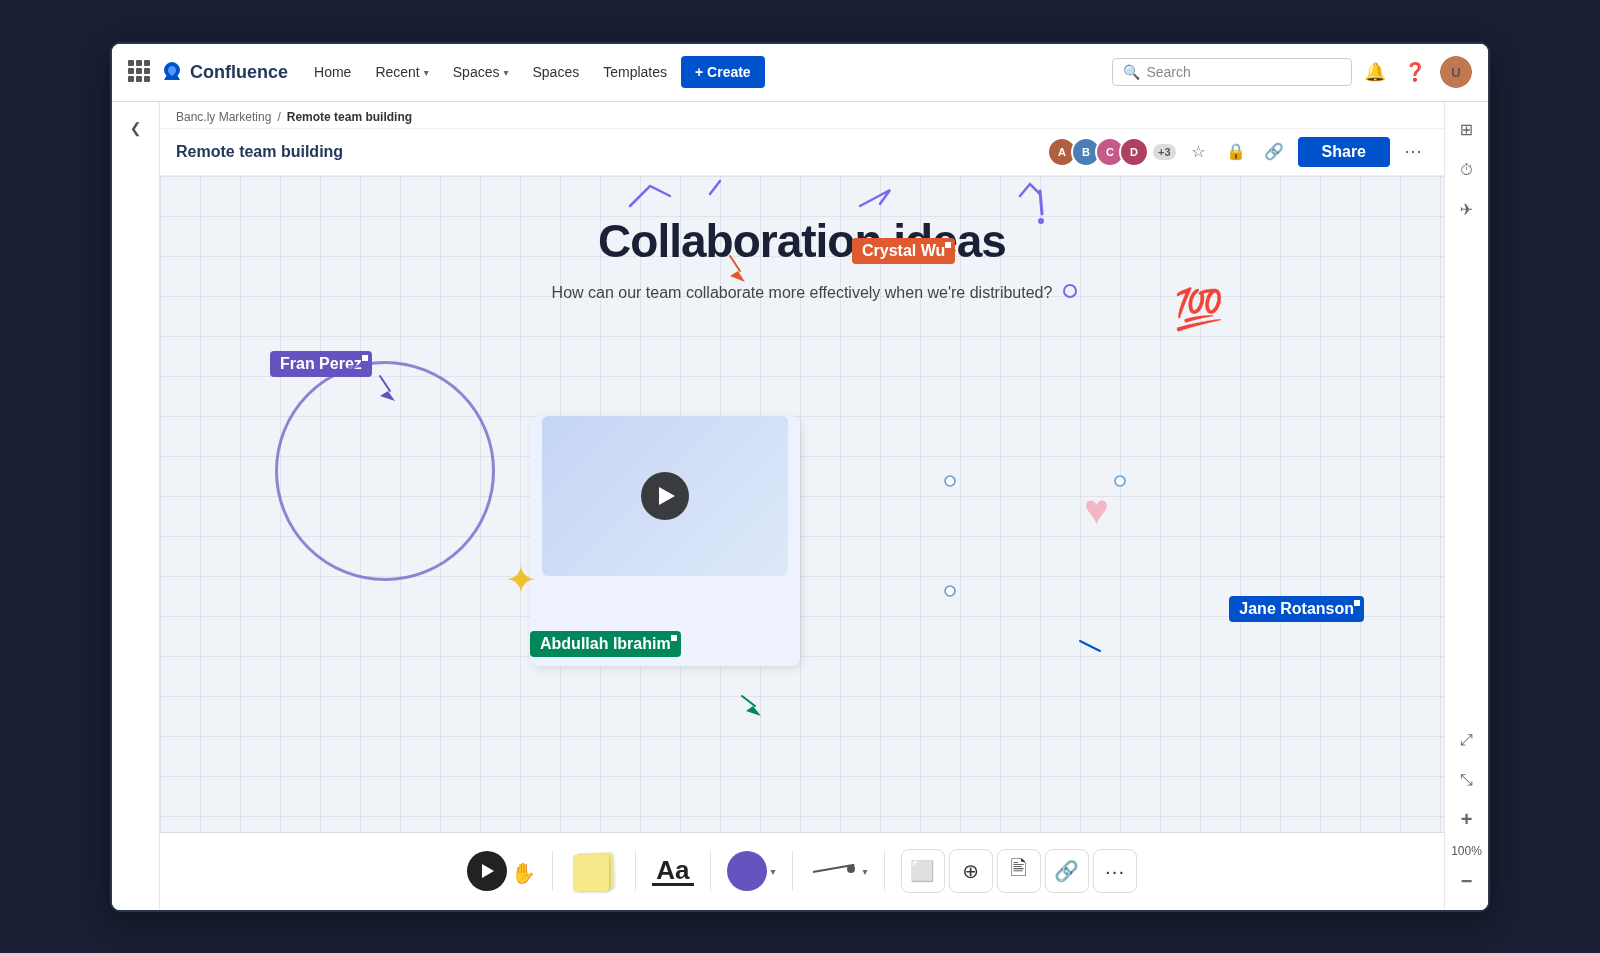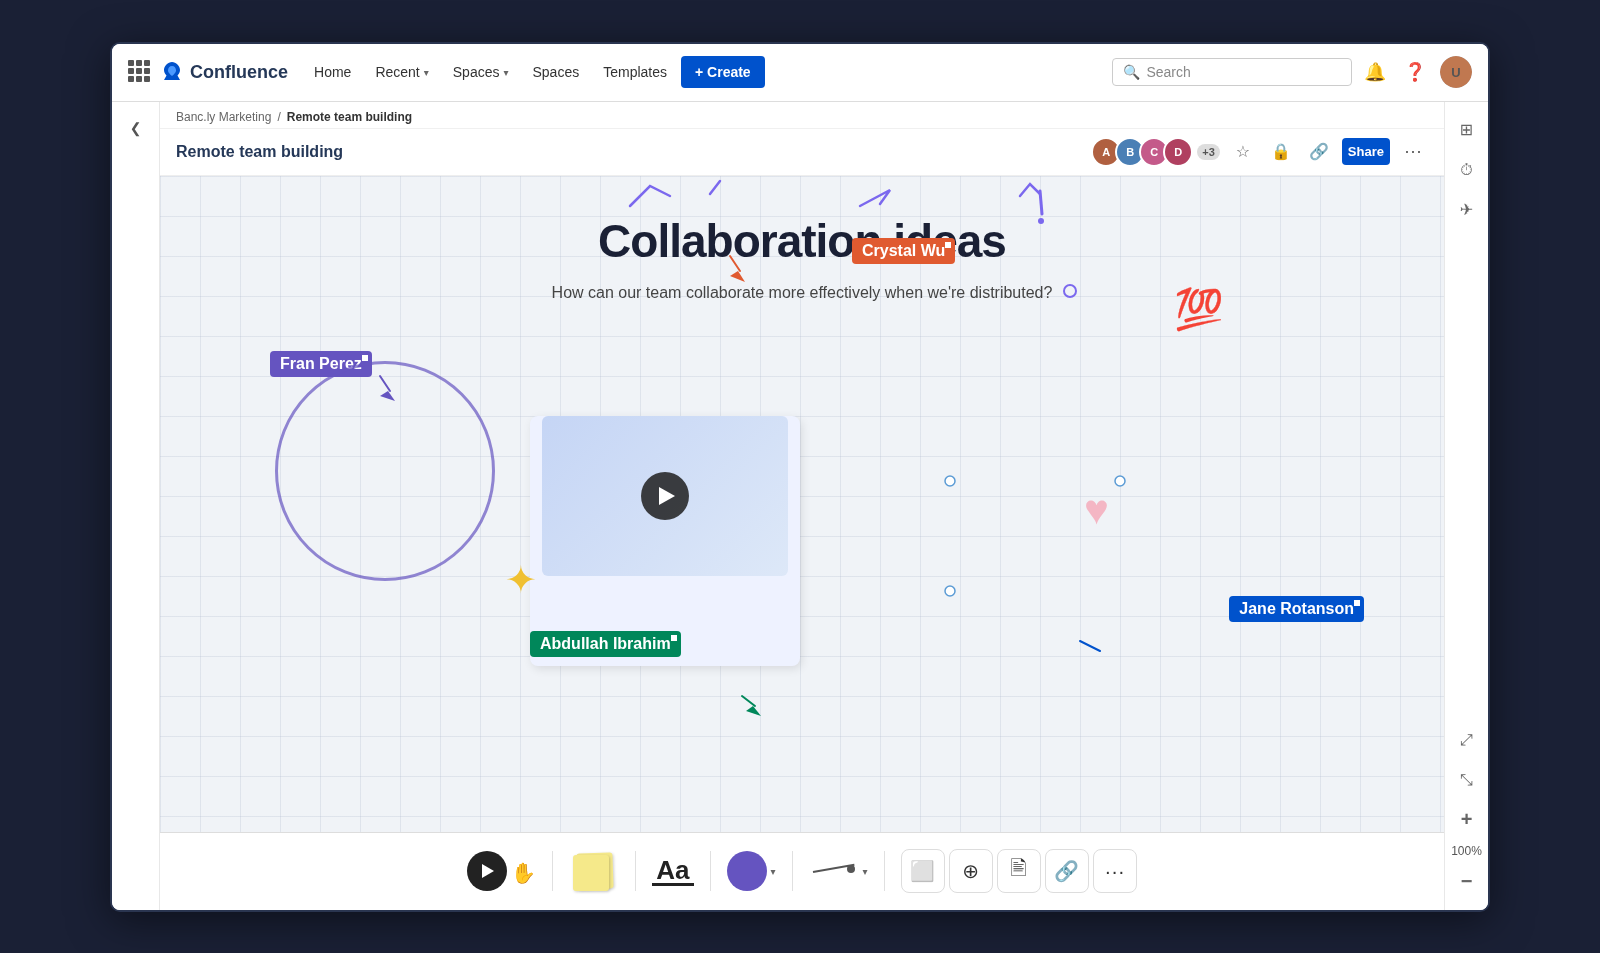--- a/index.html
+++ b/index.html
@@ -247,22 +247,22 @@
       cursor: pointer;
       color: #666;
       font-size: 16px;
       border-radius: 4px;
     }
     .share-btn {
       background: #0052cc;
       color: #fff;
       border: none;
       border-radius: 4px;
-      padding: 6px 6px;
-      font-size: 13px;
+      padding: 6px 24px;
+      font-size: 16px;
       font-weight: 600;
       cursor: pointer;
     }
     .more-btn {
       width: 30px; height: 30px;
       display: flex; align-items: center; justify-content: center;
       cursor: pointer;
       color: #555;
       font-size: 18px;
     }

